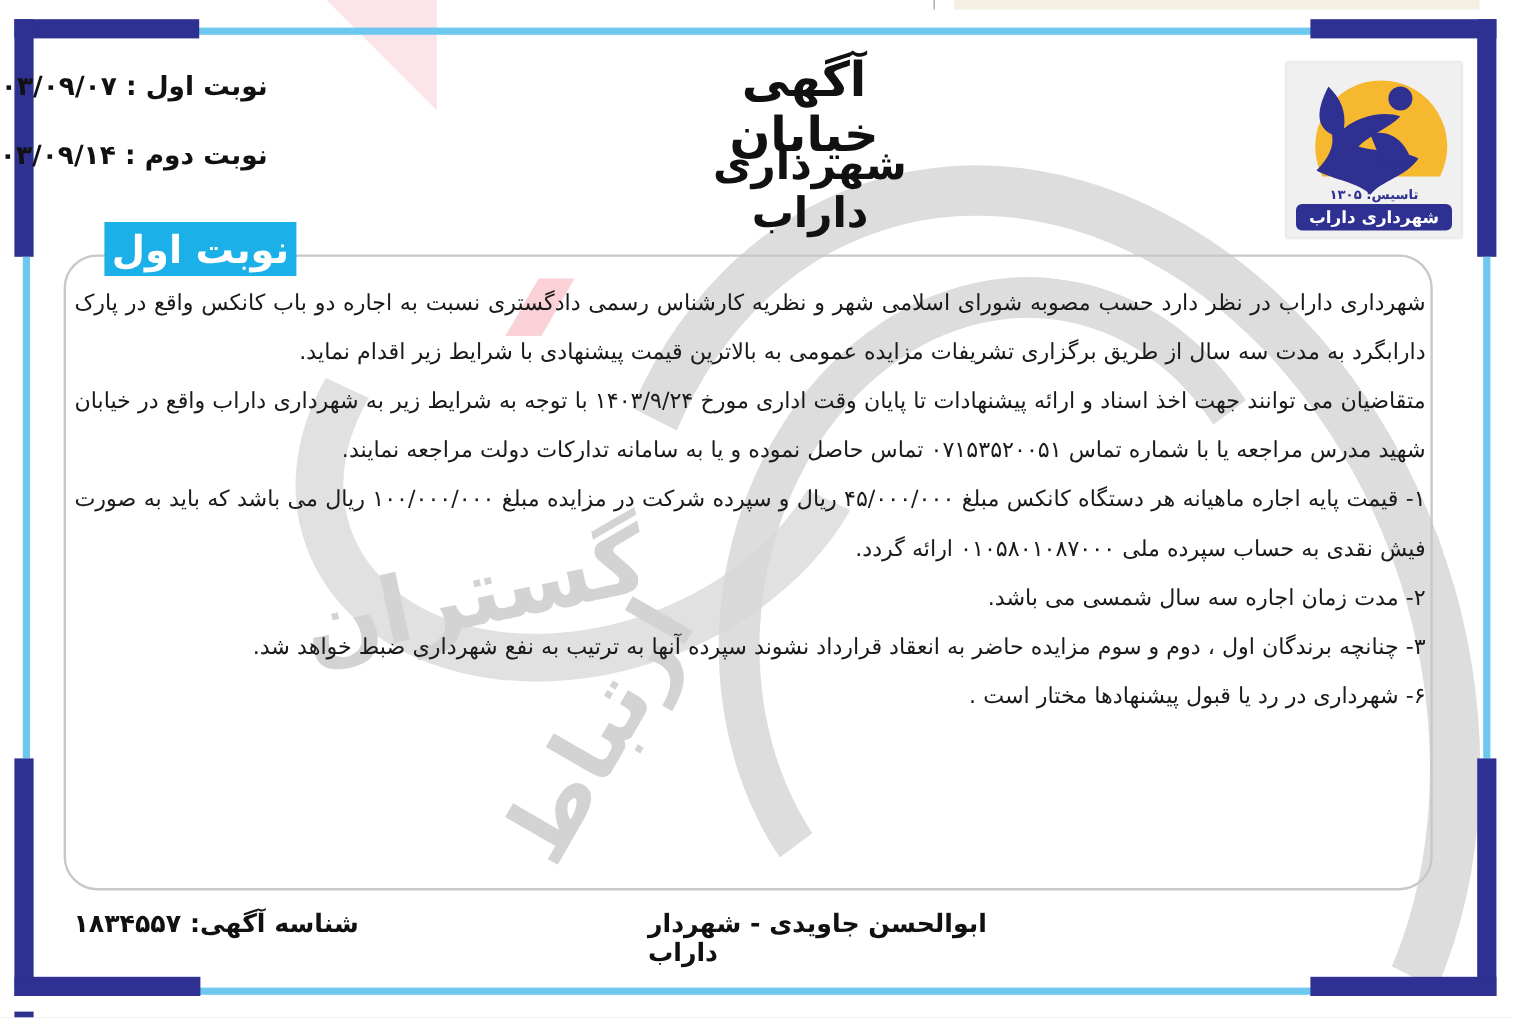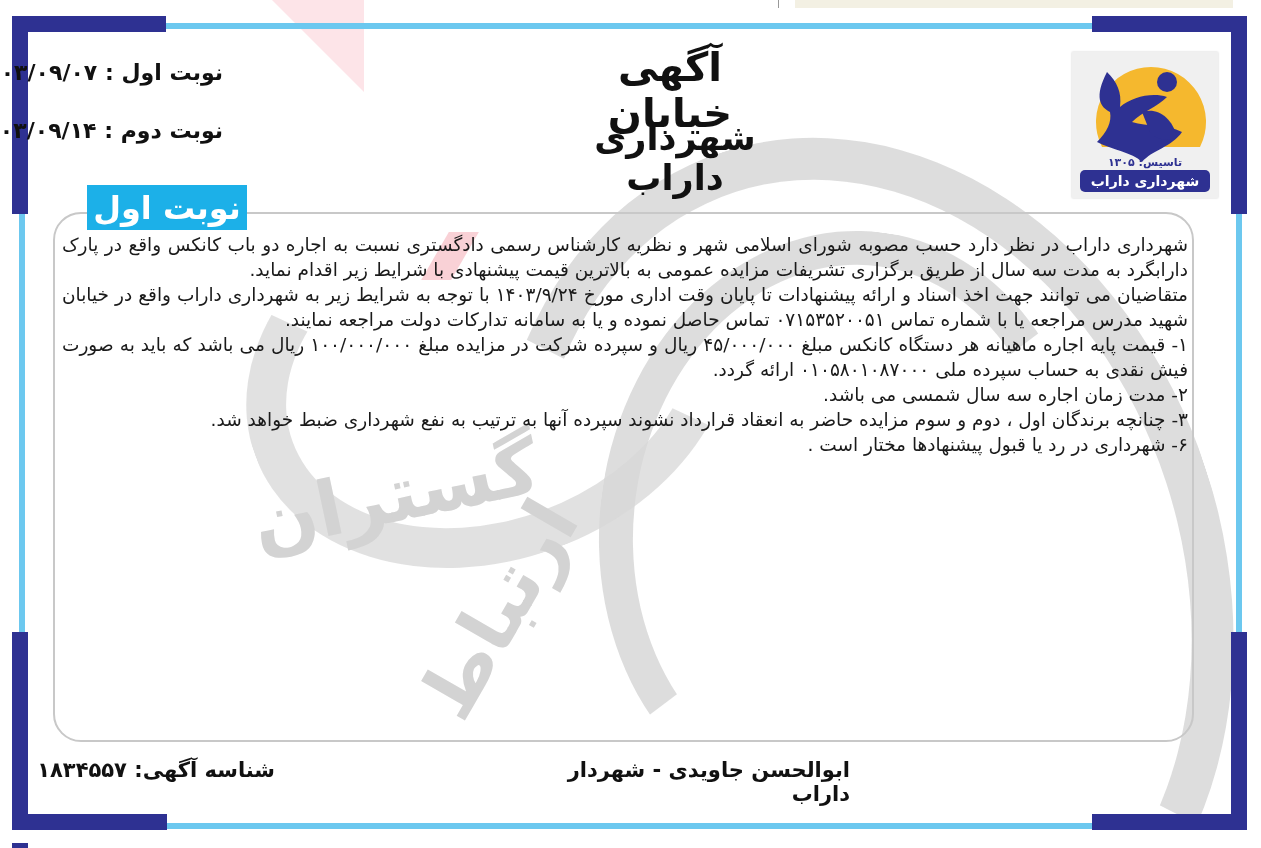--- a/index.html
+++ b/index.html
@@ -29,28 +29,28 @@
     background:#1cb0e8; color:#fff; font-weight:bold; font-size:32px;
     display:flex; align-items:center; justify-content:center;
   }
 
   .body-box {
     position:absolute; left:53px; top:212px; width:1141px; height:530px;
     border:2px solid #c8c8c8; border-radius:28px; box-sizing:border-box;
   }
   .body-text {
     position:absolute; left:62px; top:232px; width:1126px;
-    font-size:18.5px; line-height:25px; color:#1a1a1a; text-align:justify;
+    font-size:18.5px; line-height:41px; color:#1a1a1a; text-align:justify;
     text-align-last:right;
   }
   .body-text p { margin:0; }
   .body-text .item { text-align:right; text-align-last:right; }
 
-  .footer-sig { position:absolute; left:540px; top:758px; width:310px; text-align:right; font-weight:bold; font-size:21px; color:#111; }
-  .footer-id  { position:absolute; left:70px; top:758px; width:205px; text-align:right; font-weight:bold; font-size:21px; color:#111; white-space:nowrap; }
+  .footer-sig { position:absolute; left:540px; top:758px; width:310px; text-align:left; font-weight:bold; font-size:21px; color:#111; }
+  .footer-id  { position:absolute; left:70px; top:758px; width:205px; text-align:right; font-weight:bold; font-size:21px; color:#111; white-space:nowrap;padding-left:24px; }
 
   .logo-box {
     position:absolute; left:1072px; top:52px; width:146px; height:146px;
     background:#f0f0f0; box-shadow:0 0 2px #ccc;
   }
 </style>
 </head>
 <body>
 
 <div class="abs beige-strip"></div>

